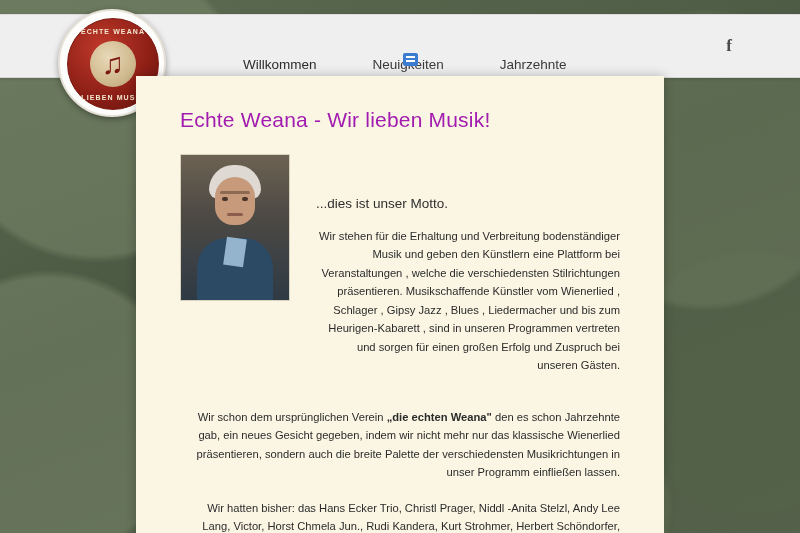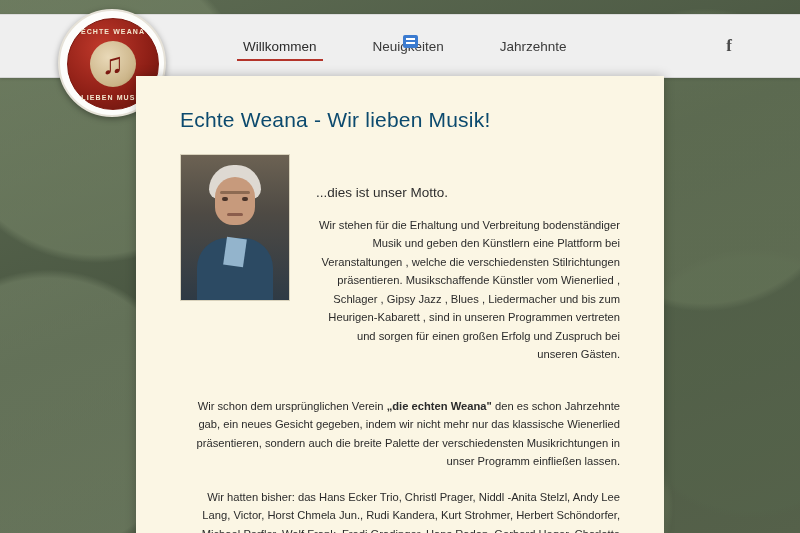--- a/index.html
+++ b/index.html
@@ -101,21 +101,21 @@
     text-align: center;
     font-size: 7px;
     letter-spacing: 1.1px;
     color: #f4e7cf;
     font-weight: bold;
   }
 
   .nav {
     position: absolute;
     left: 215px;
-    top: 0;
+    top: 18px;
     height: 62px;
     display: flex;
     align-items: center;
     gap: 0;
   }
   .nav-item {
     position: relative;
     padding: 0 28px;
     height: 62px;
     display: flex;
@@ -180,21 +180,21 @@
     height: 457px;
     background: #fbf6e4;
     box-shadow: 0 0 10px rgba(0,0,0,0.25);
     overflow: hidden;
   }
   .inner {
     padding: 32px 44px 0 44px;
   }
   .page-title {
     font-size: 21px;
-    color: #0c4a6e;
+    color: #a21caf;
     font-weight: normal;
     margin: 0 0 22px 0;
     letter-spacing: 0.2px;
   }
   .intro-row {
     display: flex;
     align-items: flex-start;
     gap: 0;
   }
   .portrait {
@@ -280,21 +280,21 @@
     transform: rotate(8deg);
   }
   .intro-text {
     flex: 1;
     padding-left: 26px;
     padding-top: 26px;
   }
   .motto {
     font-size: 13.5px;
     color: #2f2f2f;
-    margin: 5px 0 16px 0;
+    margin: 16px 0 16px 0;
   }
   p.body {
     font-size: 11.2px;
     line-height: 1.65;
     color: #2b2b2b;
     margin: 0 0 15px 0;
     text-align: right;
   }
   .below {
     margin-top: 18px;

